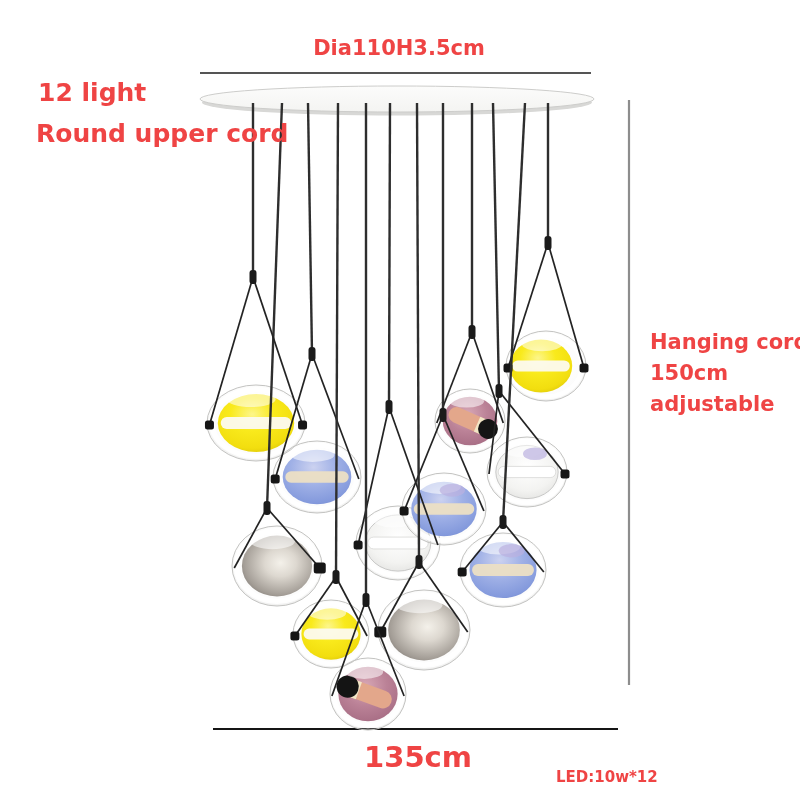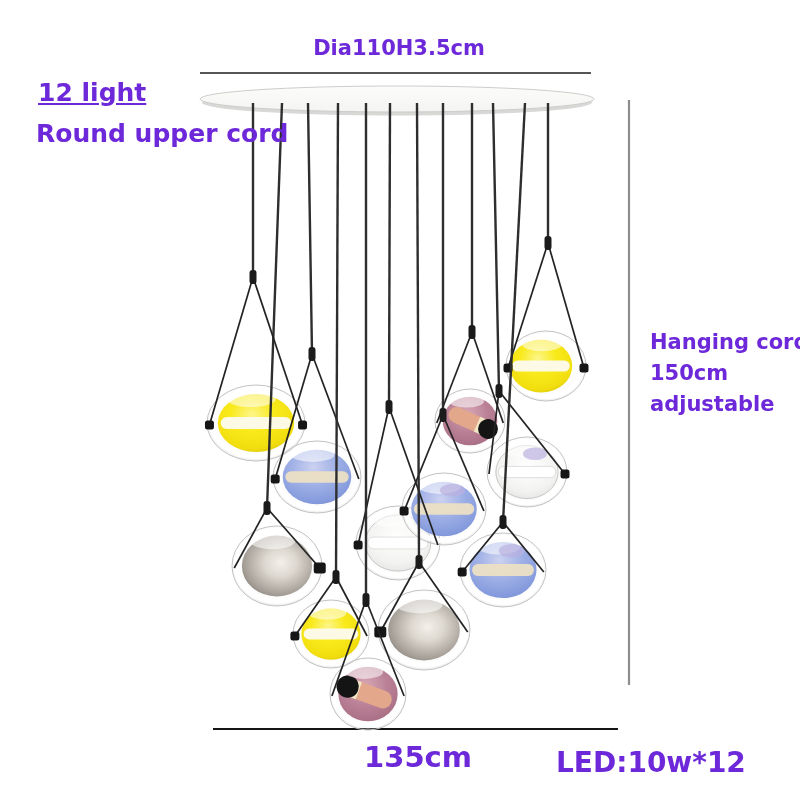--- a/index.html
+++ b/index.html
@@ -1,27 +1,27 @@
 <!DOCTYPE html>
 <html><head>
 <meta charset="utf-8">
 <style>
   html,body{margin:0;padding:0;background:#ffffff;}
   .stage{
     position:relative;width:800px;height:800px;background:#ffffff;overflow:hidden;
     font-family:"DejaVu Sans","Liberation Sans",sans-serif;
   }
-  .label{position:absolute;color:#6d28d9;font-weight:bold;white-space:nowrap;}
+  .label{position:absolute;color:#ef4444;font-weight:bold;white-space:nowrap;}
   #lbl-dia{left:399px;top:36px;transform:translateX(-50%);font-size:21px;}
-  #lbl-count{left:38px;top:78px;font-size:25px;text-decoration:underline;}
+  #lbl-count{left:38px;top:78px;font-size:25px;}
   #lbl-plate{left:36px;top:119px;font-size:25px;}
   #lbl-cord{left:650px;top:327px;font-size:21px;line-height:31px;}
   #lbl-cord div{display:block;}
   #lbl-135{left:418px;top:740px;transform:translateX(-50%);font-size:29px;}
-  #lbl-led{left:556px;top:746px;font-size:28px;}
+  #lbl-led{left:556px;top:768px;font-size:15px;}
   svg{position:absolute;left:0;top:0;}
 </style>
 </head>
 <body>
 
 <div class="stage">
 
   <svg id="lamp" width="800" height="800" viewBox="0 0 800 800">
     <defs>
       <linearGradient id="grad-plate" x1="0" y1="0" x2="0" y2="1">

